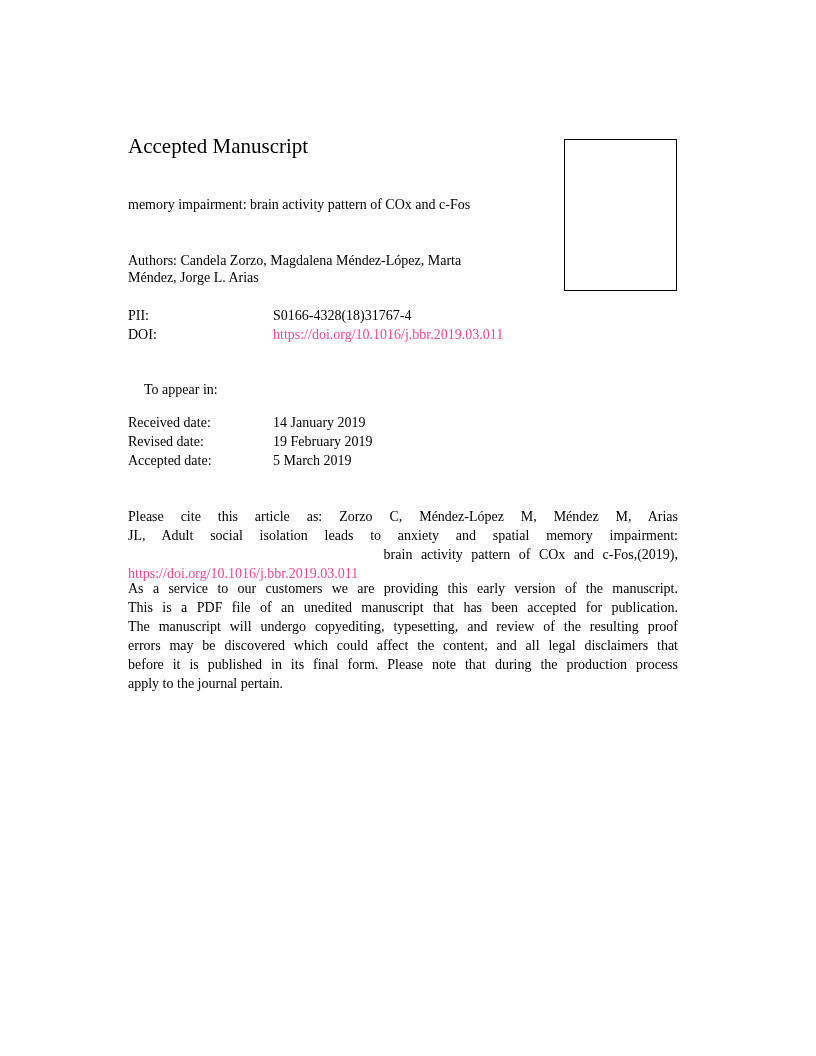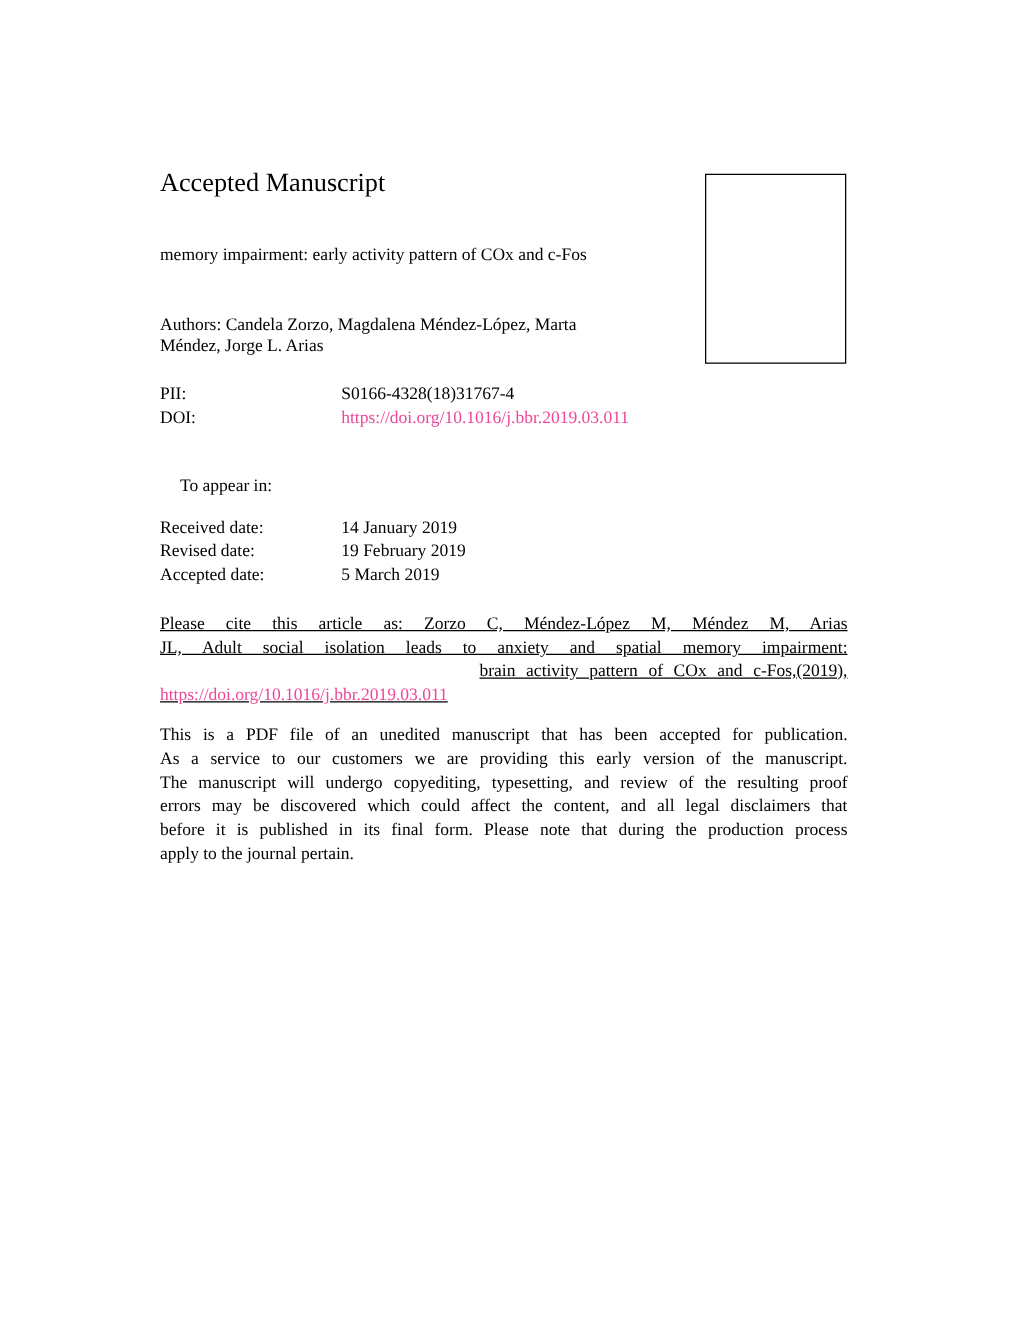--- a/index.html
+++ b/index.html
@@ -40,21 +40,21 @@
     position: absolute;
     left: 128px;
     font-size: 14px;
     line-height: 19px;
   }
   .title-block   { top: 196px; line-height: 17px; }
   .authors-block { top: 252px; line-height: 17px; }
   .meta-block    { top: 306px; }
   .to-appear     { top: 380px; margin-left: 16px; }
   .dates-block   { top: 413px; }
-  .citation-block   { top: 490px; width: 550px; text-decoration: underline; }
+  .citation-block   { top: 507px; width: 550px; }
   .disclaimer-block { top: 579px; width: 550px; }
   .nline { white-space: nowrap; }
   .meta-row { display: flex; }
   .meta-label {
     display: inline-block;
     width: 145px;
     flex: 0 0 145px;
   }
   .meta-value { white-space: nowrap; }
   .jline {
@@ -72,21 +72,21 @@
 </head>
 <body>
 
 <div class="page">
 
   <h1 class="heading">Accepted Manuscript</h1>
 
   <div class="cover-box"></div>
 
   <div class="block title-block">
-    <div class="nline">memory impairment: early activity pattern of COx and c-Fos</div>
+    <div class="nline">memory impairment: brain activity pattern of COx and c-Fos</div>
   </div>
 
   <div class="block authors-block">
     <div class="nline">Authors: Candela Zorzo, Magdalena Méndez-López, Marta</div>
     <div class="nline">Méndez, Jorge L. Arias</div>
   </div>
 
   <div class="block meta-block">
     <div class="meta-row">
       <span class="meta-label">PII:</span>
@@ -119,21 +119,21 @@
     <div class="jline">Please cite this article as: Zorzo C, Méndez-López M, Méndez M, Arias</div>
     <div class="jline">JL, Adult social isolation leads to anxiety and spatial memory impairment:</div>
     <div class="cit3">
       <span class="spread">brain activity pattern of COx and c-Fos,</span>
       <span>(2019),</span>
     </div>
     <div class="plainline link">https://doi.org/10.1016/j.bbr.2019.03.011</div>
   </div>
 
   <div class="block disclaimer-block">
+    <div class="jline">As a service to our customers we are providing this early version of the manuscript.</div>
     <div class="jline">This is a PDF file of an unedited manuscript that has been accepted for publication.</div>
-    <div class="jline">As a service to our customers we are providing this early version of the manuscript.</div>
     <div class="jline">The manuscript will undergo copyediting, typesetting, and review of the resulting proof</div>
     <div class="jline">errors may be discovered which could affect the content, and all legal disclaimers that</div>
     <div class="jline">before it is published in its final form. Please note that during the production process</div>
     <div class="plainline">apply to the journal pertain.</div>
   </div>
 
 </div>
 
 </body></html>

